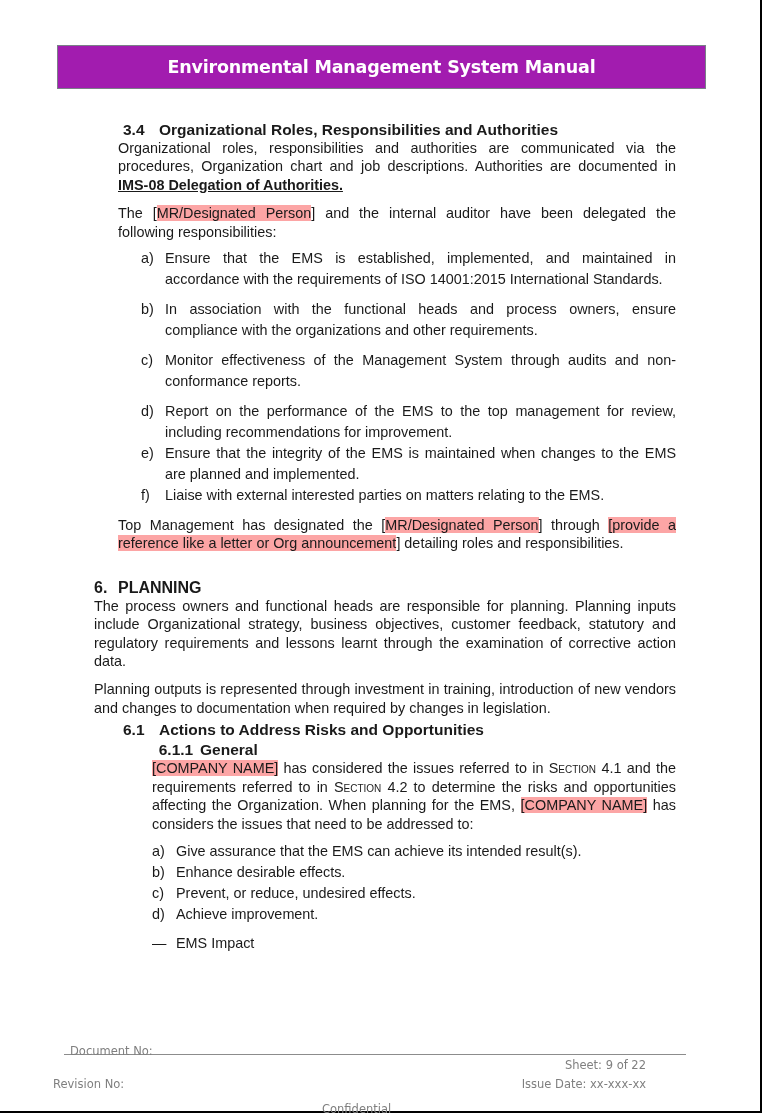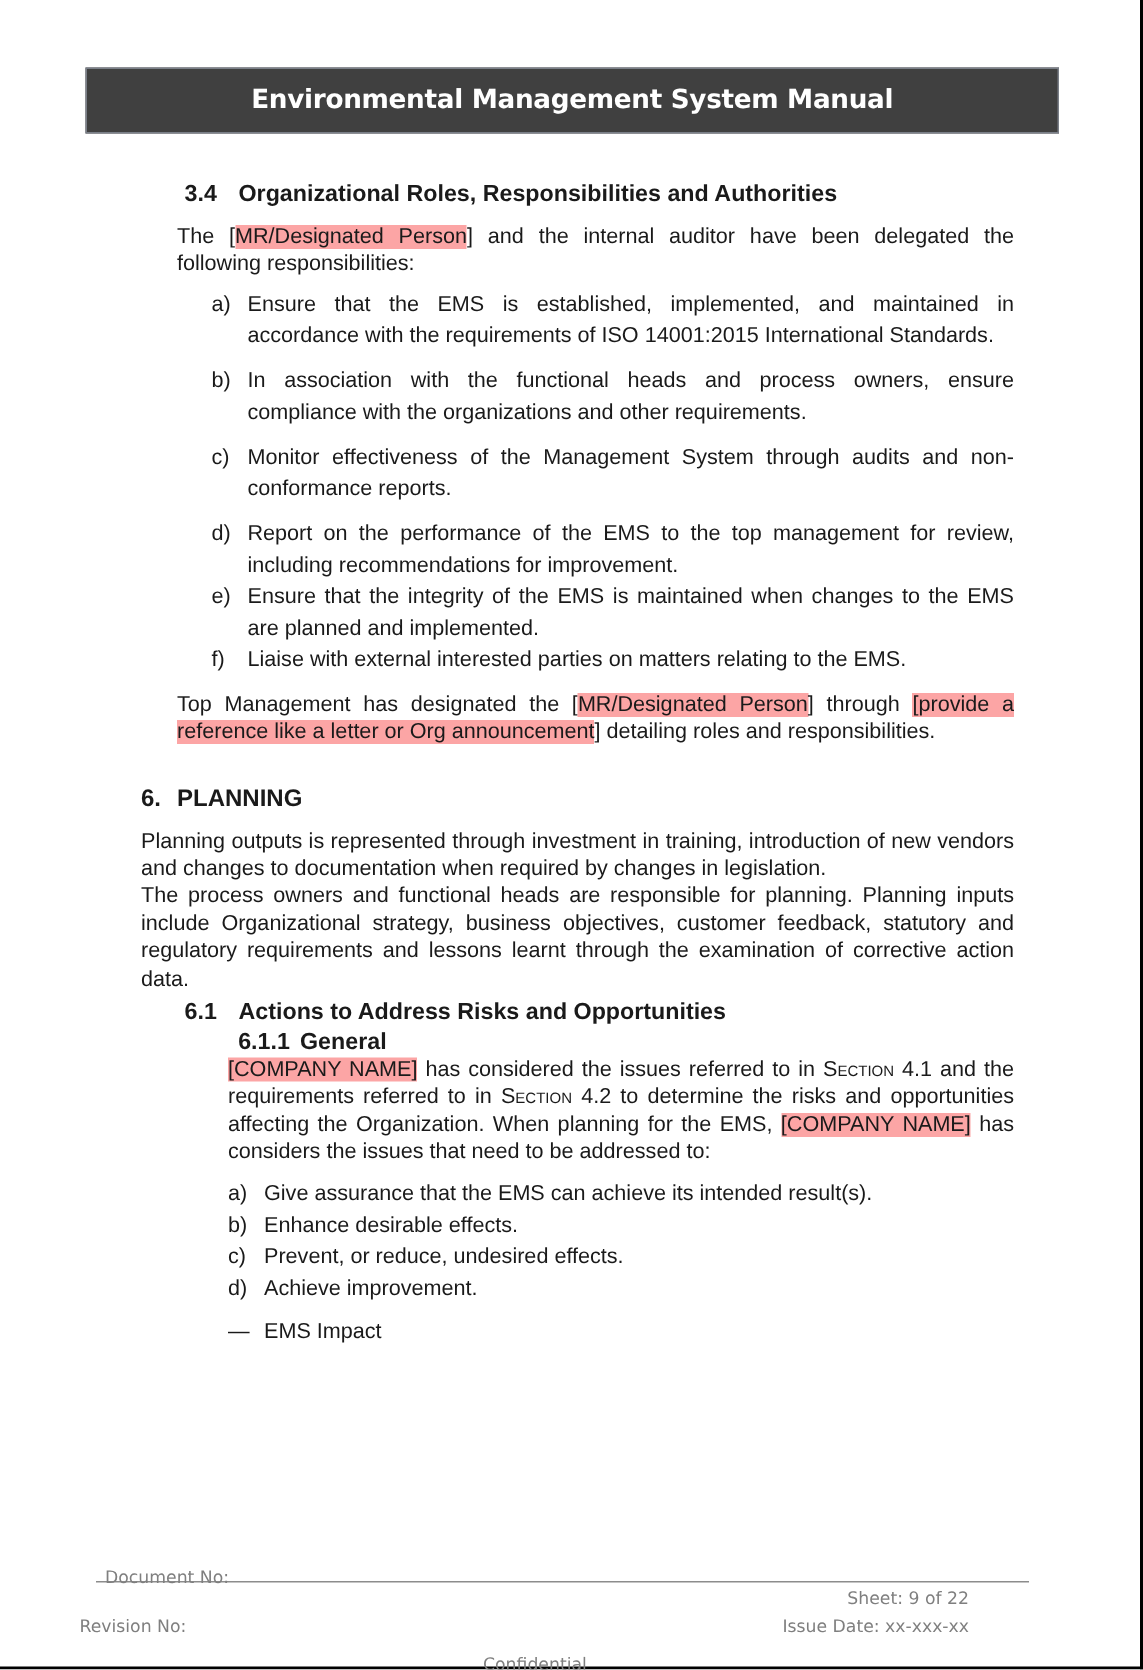--- a/index.html
+++ b/index.html
@@ -7,21 +7,21 @@
     width: 762px; height: 1113px; position: relative; overflow: hidden;
     font-family: "Liberation Sans", sans-serif; color: #1a1a1a;
   }
   .page-frame {
     position: absolute; left: 0; top: 0; width: 760px; height: 1111px;
     border-right: 2px solid #000; border-bottom: 2px solid #000;
     box-sizing: content-box;
   }
   .header-bar {
     position: absolute; left: 57px; top: 45px; width: 647px; height: 42px;
-    background: #404040; border: 1px solid #7a7f88;
+    background: #a21caf; border: 1px solid #7a7f88;
     display: flex; align-items: center; justify-content: center;
   }
   .header-title {
     color: #ffffff; font-family: "DejaVu Sans", sans-serif; font-weight: bold;
     font-size: 17.5px; letter-spacing: -0.2px;
   }
   .content { position: absolute; left: 94px; top: 121px; width: 582px; }
   .h2 {
     font-weight: bold; font-size: 15.5px; line-height: 18px; margin: 0;
   }
@@ -51,20 +51,21 @@
 
 <div class="header-bar">
   <span class="header-title">Environmental Management System Manual</span>
 </div>
 
 <div class="content">
 
   <h2 class="h2" style="margin-left:29px;">
     <span class="num">3.4</span><span>Organizational Roles, Responsibilities and Authorities</span>
   </h2>
+  <p class="p" style="margin-left:24px;"><span>Organizational roles, responsibilities and authorities are communicated via the procedures, Organization chart and job descriptions. Authorities are documented in </span><span class="u-bold">IMS-08 Delegation of Authorities.</span></p>
 
   <p class="p" style="margin-left:24px; margin-top:10px;"><span>The [</span><span class="hl">MR/Designated Person</span><span>] and the internal auditor have been delegated the following responsibilities:</span></p>
 
   <ol class="alpha" style="margin-left:47px; margin-top:7px;">
     <li style="margin-bottom:9px;">
         <span class="marker">a)</span>
         <span class="txt">Ensure that the EMS is established, implemented, and maintained in accordance with the requirements of ISO 14001:2015 International Standards.</span>
       </li>
     <li style="margin-bottom:9px;">
         <span class="marker">b)</span>
@@ -86,22 +87,22 @@
         <span class="marker">f)</span>
         <span class="txt">Liaise with external interested parties on matters relating to the EMS.</span>
       </li>
   </ol>
 
   <p class="p" style="margin-left:24px; margin-top:10px;"><span>Top Management has designated the [</span><span class="hl">MR/Designated Person</span><span>] through </span><span class="hl">[provide a reference like a letter or Org announcement</span><span>] detailing roles and responsibilities.</span></p>
 
   <h2 class="h2" style="margin-top:26px; font-size:16px;">
     <span style="display:inline-block; width:24px;">6.</span><span>PLANNING</span>
   </h2>
+  <p class="p">The process owners and functional heads are responsible for planning. Planning inputs include Organizational strategy, business objectives, customer feedback, statutory and regulatory requirements and lessons learnt through the examination of corrective action data.</p>
   <p class="p" style="margin-top:10px;">Planning outputs is represented through investment in training, introduction of new vendors and changes to documentation when required by changes in legislation.</p>
-  <p class="p">The process owners and functional heads are responsible for planning. Planning inputs include Organizational strategy, business objectives, customer feedback, statutory and regulatory requirements and lessons learnt through the examination of corrective action data.</p>
 
   <h2 class="h2" style="margin-left:29px; margin-top:4px;">
     <span class="num">6.1</span><span>Actions to Address Risks and Opportunities</span>
   </h2>
 
   <h3 class="h2" style="margin-left:58px; margin-top:2px;">
     <span style="display:inline-block; width:48px;text-align:center;">6.1.1</span><span>General</span>
   </h3>
 
   <p class="p" style="margin-left:58px;"><span class="hl">[COMPANY NAME]</span><span> has considered the issues referred to in </span><span class="smallcaps">Section</span><span> 4.1 and the requirements referred to in </span><span class="smallcaps">Section</span><span> 4.2 to determine the risks and opportunities affecting the Organization. When planning for the EMS, </span><span class="hl">[COMPANY NAME]</span><span> has considers the issues that need to be addressed to:</span></p>

